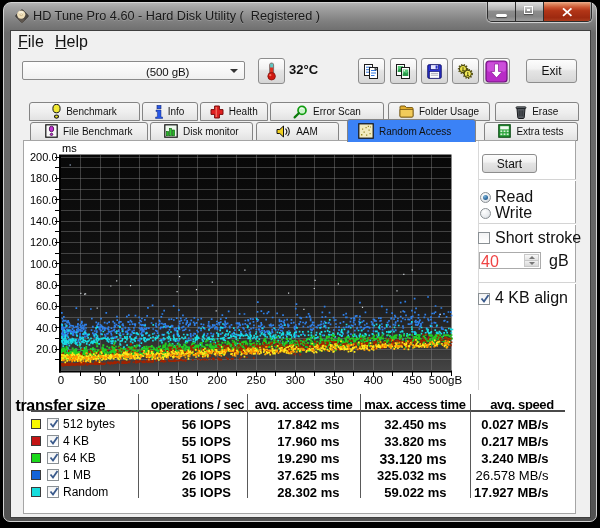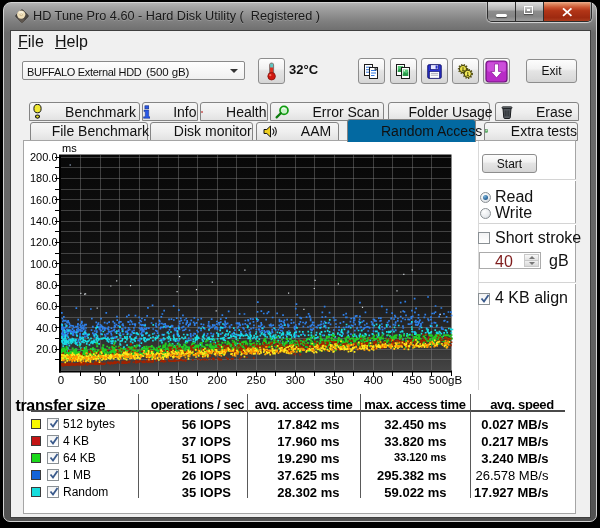--- a/index.html
+++ b/index.html
@@ -6,23 +6,23 @@
 .t{position:absolute;font-size:16px;color:#111;line-height:13px;white-space:nowrap}
 .win{left:3px;top:2px;width:592px;height:518px;border:1px solid #d2d2d2;border-radius:8px 8px 7px 7px;
  background:linear-gradient(180deg,#b4b4b4 0px,#a3a3a3 4px,#929292 11px,#7e7e7e 19px,#707070 27px,#6b6b6b 30px,#666666 45%,#5e5e5e 72%,#555555 90%,#525252 100%)}
 .client{left:10px;top:30px;width:579px;height:486px;background:#f0f0f0;border:1px solid #3f3f3f}
 .btn{position:absolute;box-sizing:border-box;border:1px solid #8d8d8d;border-radius:3px;
  background:linear-gradient(180deg,#fdfdfd 0%,#f2f2f2 40%,#e4e4e4 50%,#dbdbdb 85%,#d4d4d4 100%);
  display:flex;align-items:center;justify-content:center;font-size:12px;color:#111}
 .tbtn{width:27px;height:26px;top:58px}
 .tab{position:absolute;box-sizing:border-box;height:19px;border:1px solid #848484;border-radius:3px 3px 0 0;
  background:linear-gradient(180deg,#f6f6f6 0%,#eeeeee 55%,#e2e2e2 100%);
- display:flex;align-items:center;justify-content:center;gap:23px;font-size:14px;color:#111;white-space:nowrap}
+ display:flex;align-items:center;justify-content:center;gap:5px;font-size:10px;color:#111;white-space:nowrap}
 .r1{top:102px}.r2{top:121.5px}
-.atab{top:119px;height:23px;background:#0369a1;border-bottom:0;z-index:6;border-radius:3px 3px 0 0}
+.atab{top:119px;height:23px;background:#3b82f6;border-bottom:0;z-index:6;border-radius:3px 3px 0 0}
 .panel{left:23px;top:140px;width:553px;height:374px;background:#fff;border:1px solid #a5a5a5;box-sizing:border-box}
 .sep{position:absolute;height:1px;background:#d4d4d4;box-shadow:0 1px 0 #fff}
 .vsep{position:absolute;width:1px;background:#d9d9d9}
 .radio{position:absolute;width:11px;height:11px;box-sizing:border-box;border:1px solid #8a9094;border-radius:50%;background:radial-gradient(circle at 35% 30%,#fff 0%,#e8ebee 60%,#c9cdd2 100%)}
 .cb{position:absolute;width:12px;height:12px;box-sizing:border-box;border:1px solid #8a9094;background:linear-gradient(180deg,#f2f3f4,#fff)}
 .tsep{position:absolute;width:1px;background:#5a5a5a;top:393.5px;height:104.5px}
 .hv{font-weight:bold;text-align:right}
 .cell{position:absolute;font-size:12px;color:#000;white-space:nowrap}
 </style></head>
 <body>
@@ -49,21 +49,20 @@
    <svg style="position:absolute;left:18px;top:5px" width="11" height="10" viewBox="0 0 13 12">
      <path d="M2 1l4.5 4L11 1l1.6 1.6-4.4 3.9 4.4 3.9L11 12 6.5 7.9 2 12 .4 10.4 4.8 6.5.4 2.6z" fill="#fff" transform="scale(0.95)"></path>
    </svg>
  </div>
 </div>
 <div class="a client"></div>
 
 <div class="t" style="left:18px;top:35px"><u>F</u>ile</div>
 <div class="t" style="left:55px;top:35px"><u>H</u>elp</div>
 <div class="a" style="left:22px;top:61px;width:223px;height:19px;box-sizing:border-box;border:1px solid #8a8a8a;border-radius:2px;background:linear-gradient(180deg,#fefefe,#f0f0f0)">
-  <div class="t" style="left:4px;top:3.5px;font-size:11px;letter-spacing:-0.3px">BUFFALO External HDD</div>
   <div class="t" style="left:123px;top:3.5px;font-size:11.5px;letter-spacing:-0.1px">(500 gB)</div>
   <div style="position:absolute;right:6px;top:7px;width:0;height:0;border-left:4px solid transparent;border-right:4px solid transparent;border-top:4px solid #333"></div>
 </div>
 <div class="btn tbtn" style="left:258px">
  <svg width="17" height="19" viewBox="0 0 17 19">
   <rect x="6.6" y="1" width="4" height="12" rx="1.9" fill="#e03020" stroke="#6a6a6a" stroke-width="0.8"></rect>
   <rect x="7.1" y="1.5" width="3" height="4" fill="#5fc8c4"></rect>
   <circle cx="8.6" cy="14.2" r="3.8" fill="#d01810" stroke="#7a1008" stroke-width="0.7"></circle>
   <circle cx="7.3" cy="13.2" r="1.1" fill="#f8705f"></circle>
  </svg>
@@ -268,21 +267,21 @@
 <div class="sep" style="left:479px;top:179px;width:97px"></div>
 <div class="radio" style="left:479.5px;top:191.5px"></div>
 <div class="a" style="left:482.5px;top:194.5px;width:5px;height:5px;border-radius:50%;background:radial-gradient(circle at 35% 30%,#7ab2d8 0%,#2f6a9e 60%,#1d4a74 100%)"></div>
 <div class="t" style="left:495px;top:190px">Read</div>
 <div class="radio" style="left:479.5px;top:207.5px"></div>
 <div class="t" style="left:495px;top:206px">Write</div>
 <div class="sep" style="left:479px;top:223px;width:97px"></div>
 <div class="cb" style="left:478px;top:232px"></div>
 <div class="t" style="left:495px;top:231px">Short stroke</div>
 <div class="a" style="left:479px;top:252px;width:62px;height:17px;box-sizing:border-box;border:1px solid #ababab;background:#fff">
-  <div class="t" style="left:15px;top:1.5px;color:#7f1d1d">40</div>
+  <div class="t" style="left:1px;top:1.5px;color:#ef4444">40</div>
   <div style="position:absolute;right:1px;top:1px;width:15px;height:13px">
     <div style="height:6.5px;border:1px solid #c8c8c8;background:linear-gradient(#f8f8f8,#e2e2e2);box-sizing:border-box;position:relative">
         <div style="position:absolute;left:4px;top:1.2px;border-left:3px solid transparent;border-right:3px solid transparent;border-bottom:3px solid #777"></div>
       </div>
     <div style="height:6.5px;border:1px solid #c8c8c8;border-top:0;background:linear-gradient(#f0f0f0,#d8d8d8);box-sizing:border-box;position:relative">
         <div style="position:absolute;left:4px;top:1.5px;border-left:3px solid transparent;border-right:3px solid transparent;border-top:3px solid #777"></div>
       </div>
   </div>
 </div>
 <div class="t" style="left:549px;top:254px">gB</div>
@@ -311,43 +310,43 @@
 <div class="cell hv" style="left:130px;top:416.5px;width:101px;font-size:13px;font-weight:bold">56 IOPS</div>
 <div class="cell hv" style="left:239.5px;top:416.5px;width:100px;font-size:13px;font-weight:bold">17.842 ms</div>
 <div class="cell hv" style="left:346.5px;top:416.5px;width:100px;font-size:13px;font-weight:bold">32.450 ms</div>
 <div class="cell hv" style="left:448.5px;top:416.5px;width:100px;font-size:13px;font-weight:bold">0.027 MB/s</div>
 <div class="a" style="left:31px;top:436px;width:10px;height:10px;box-sizing:border-box;border:1px solid #3a3a3a;background:#c41414"></div>
 <div class="cb" style="left:47px;top:435px"></div>
 <svg class="a" style="left:48px;top:435px" width="12" height="12" viewBox="0 0 12 12">
     <path d="M2.5 5.5l2.5 3L9.5 2" stroke="#3a5a8c" stroke-width="1.8" fill="none"></path>
   </svg>
 <div class="cell" style="left:63px;top:434px">4 KB</div>
-<div class="cell hv" style="left:130px;top:433.5px;width:101px;font-size:13px;font-weight:bold">37 IOPS</div>
+<div class="cell hv" style="left:130px;top:433.5px;width:101px;font-size:13px;font-weight:bold">55 IOPS</div>
 <div class="cell hv" style="left:239.5px;top:433.5px;width:100px;font-size:13px;font-weight:bold">17.960 ms</div>
 <div class="cell hv" style="left:346.5px;top:433.5px;width:100px;font-size:13px;font-weight:bold">33.820 ms</div>
 <div class="cell hv" style="left:448.5px;top:433.5px;width:100px;font-size:13px;font-weight:bold">0.217 MB/s</div>
 <div class="a" style="left:31px;top:453px;width:10px;height:10px;box-sizing:border-box;border:1px solid #3a3a3a;background:#1ad81a"></div>
 <div class="cb" style="left:47px;top:452px"></div>
 <svg class="a" style="left:48px;top:452px" width="12" height="12" viewBox="0 0 12 12">
     <path d="M2.5 5.5l2.5 3L9.5 2" stroke="#3a5a8c" stroke-width="1.8" fill="none"></path>
   </svg>
 <div class="cell" style="left:63px;top:451px">64 KB</div>
 <div class="cell hv" style="left:130px;top:450.5px;width:101px;font-size:13px;font-weight:bold">51 IOPS</div>
 <div class="cell hv" style="left:239.5px;top:450.5px;width:100px;font-size:13px;font-weight:bold">19.290 ms</div>
-<div class="cell hv" style="left:346.5px;top:450.5px;width:100px;font-size:11px;font-weight:bold">33.120 ms</div>
+<div class="cell hv" style="left:346.5px;top:450.5px;width:100px;font-size:14px;font-weight:bold">33.120 ms</div>
 <div class="cell hv" style="left:448.5px;top:450.5px;width:100px;font-size:13px;font-weight:bold">3.240 MB/s</div>
 <div class="a" style="left:31px;top:470px;width:10px;height:10px;box-sizing:border-box;border:1px solid #3a3a3a;background:#1464d8"></div>
 <div class="cb" style="left:47px;top:469px"></div>
 <svg class="a" style="left:48px;top:469px" width="12" height="12" viewBox="0 0 12 12">
     <path d="M2.5 5.5l2.5 3L9.5 2" stroke="#3a5a8c" stroke-width="1.8" fill="none"></path>
   </svg>
 <div class="cell" style="left:63px;top:468px">1 MB</div>
 <div class="cell hv" style="left:130px;top:467.5px;width:101px;font-size:13px;font-weight:bold">26 IOPS</div>
 <div class="cell hv" style="left:239.5px;top:467.5px;width:100px;font-size:13px;font-weight:bold">37.625 ms</div>
-<div class="cell hv" style="left:346.5px;top:467.5px;width:100px;font-size:13px;font-weight:bold">295.382 ms</div>
+<div class="cell hv" style="left:346.5px;top:467.5px;width:100px;font-size:13px;font-weight:bold">325.032 ms</div>
 <div class="cell hv" style="left:448.5px;top:467.5px;width:100px;font-size:13px;font-weight:normal">26.578 MB/s</div>
 <div class="a" style="left:31px;top:487px;width:10px;height:10px;box-sizing:border-box;border:1px solid #3a3a3a;background:#16dcdc"></div>
 <div class="cb" style="left:47px;top:486px"></div>
 <svg class="a" style="left:48px;top:486px" width="12" height="12" viewBox="0 0 12 12">
     <path d="M2.5 5.5l2.5 3L9.5 2" stroke="#3a5a8c" stroke-width="1.8" fill="none"></path>
   </svg>
 <div class="cell" style="left:63px;top:485px">Random</div>
 <div class="cell hv" style="left:130px;top:484.5px;width:101px;font-size:13px;font-weight:bold">35 IOPS</div>
 <div class="cell hv" style="left:239.5px;top:484.5px;width:100px;font-size:13px;font-weight:bold">28.302 ms</div>
 <div class="cell hv" style="left:346.5px;top:484.5px;width:100px;font-size:13px;font-weight:bold">59.022 ms</div>

